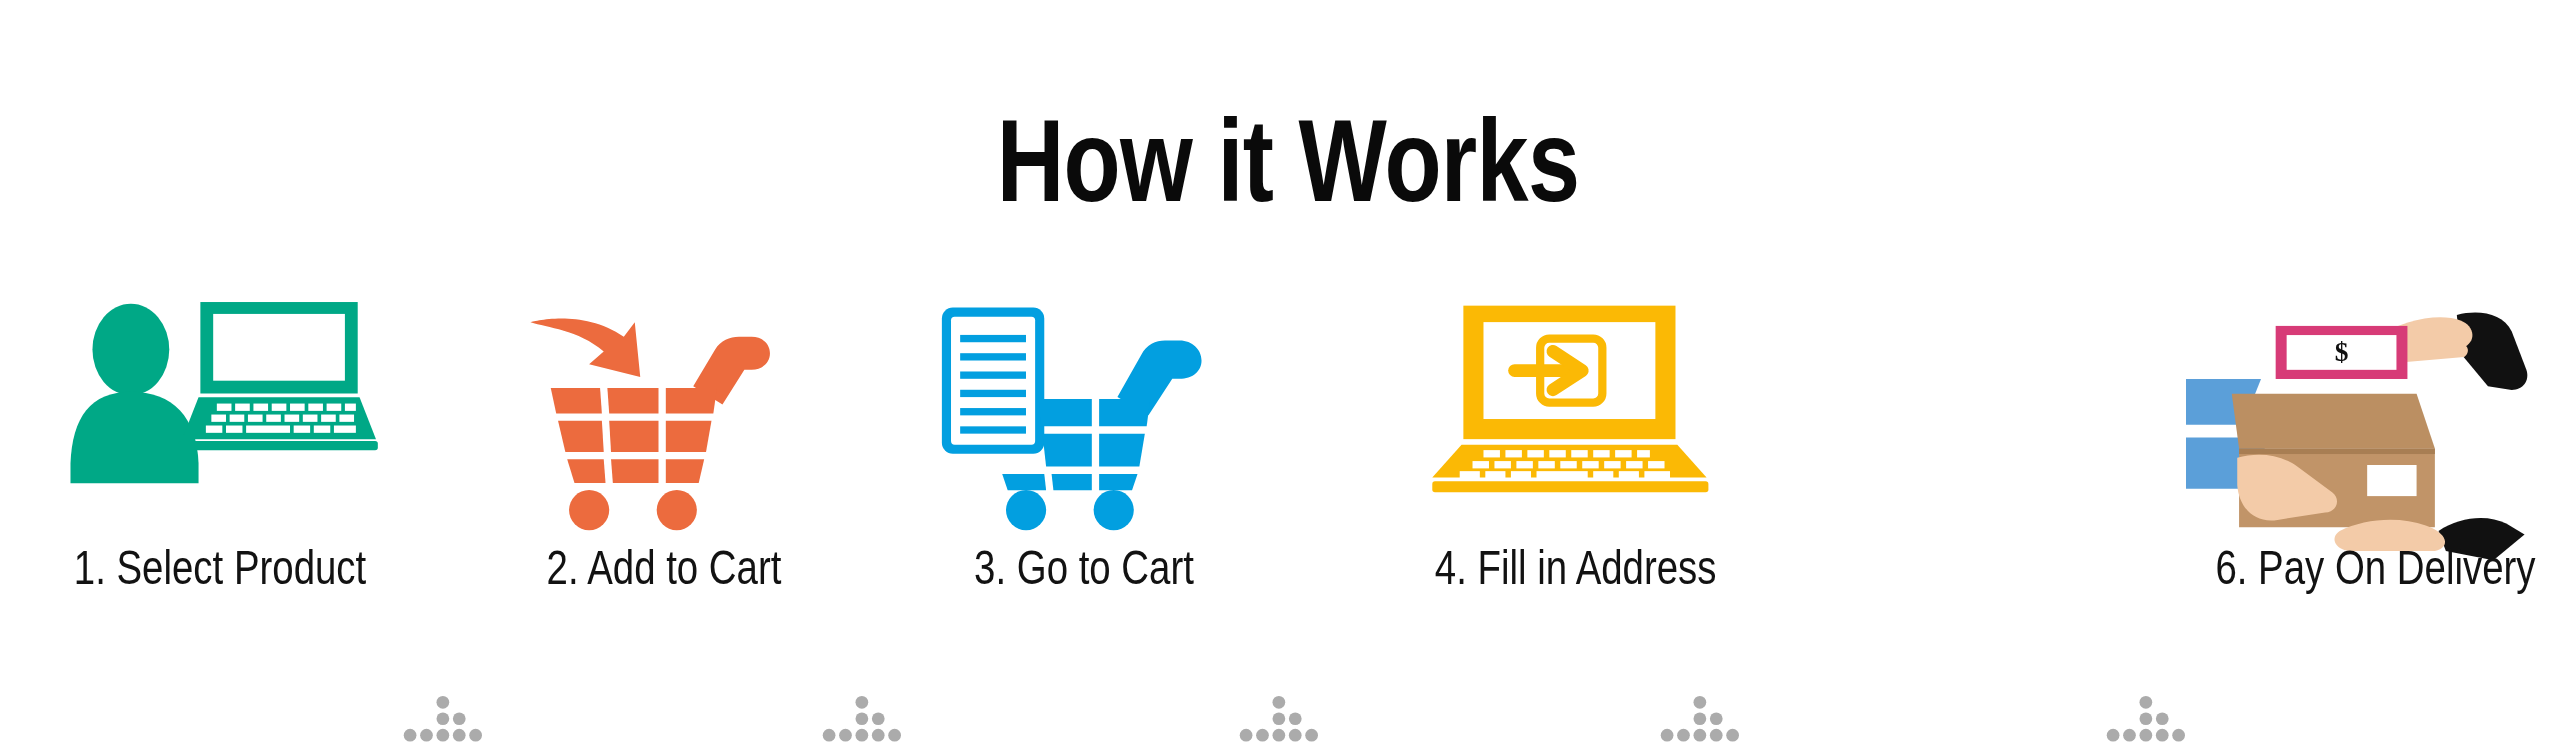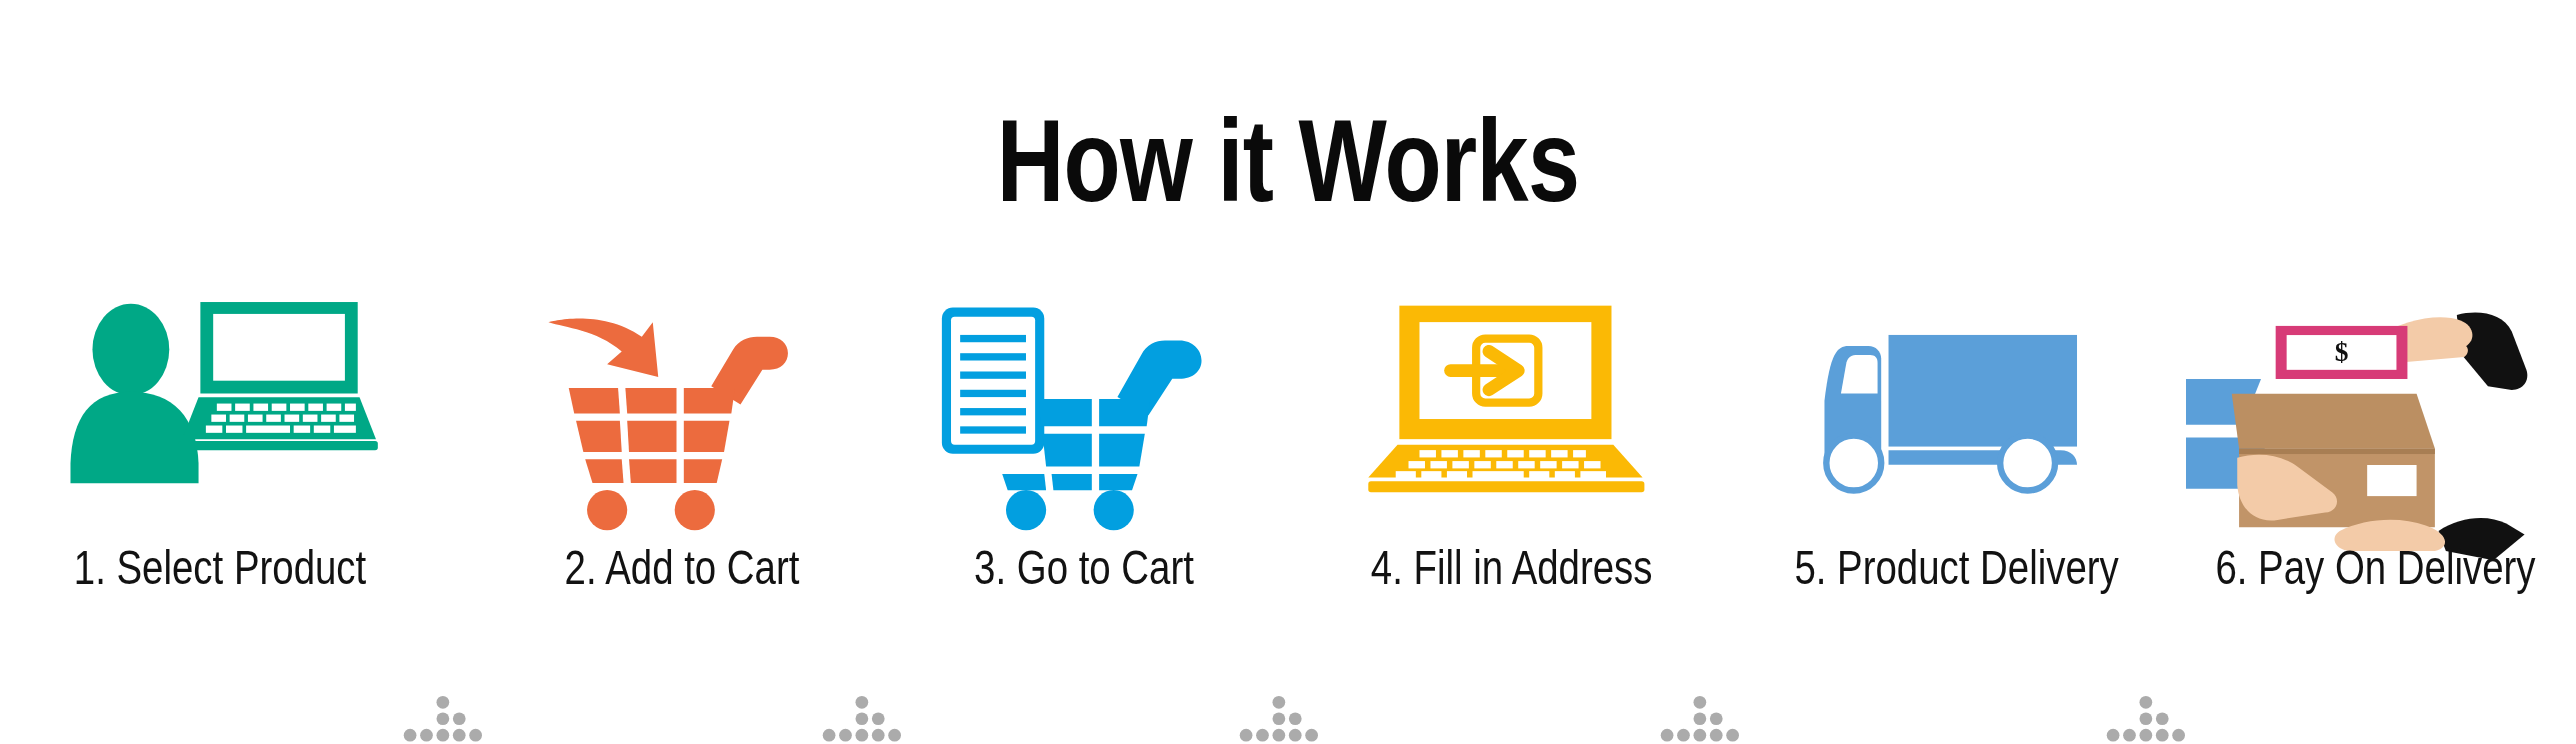--- a/index.html
+++ b/index.html
@@ -150,21 +150,21 @@
             <circle cx="28" cy="84" r="7"></circle>
             <circle cx="46" cy="84" r="7"></circle>
             <circle cx="64" cy="84" r="7"></circle>
             <circle cx="82" cy="84" r="7"></circle>
           <circle cx="46" cy="100" r="7"></circle>
             <circle cx="64" cy="100" r="7"></circle>
         </g>
       </svg>
     </div>
 
-    <div class="step" style="left:508px; width:348px;">
+    <div class="step" style="left:490px; width:348px;">
       <div class="icon-box">
         <svg width="274" height="192" viewBox="0 0 300 210">
           <g fill="#EC6B3E">
 
             <path d="M4 22 C 4 22 60 6 106 38 L 118 22 L 124 82 L 68 68 L 84 54 C 56 30 22 28 4 22 Z"></path>
 
             <path d="M182 92 L 206 52 C 212 42 222 38 232 38 L 246 38 C 258 38 266 46 266 56 C 266 66 258 74 246 74 L 238 74 L 214 112 Z"></path>
 
             <path d="M26 94 L 80 94 L 82 122 L 32 122 Z"></path>
             <path d="M88 94 L 144 94 L 144 122 L 90 122 Z"></path>
@@ -283,21 +283,21 @@
             <circle cx="28" cy="84" r="7"></circle>
             <circle cx="46" cy="84" r="7"></circle>
             <circle cx="64" cy="84" r="7"></circle>
             <circle cx="82" cy="84" r="7"></circle>
           <circle cx="46" cy="100" r="7"></circle>
             <circle cx="64" cy="100" r="7"></circle>
         </g>
       </svg>
     </div>
 
-    <div class="step" style="left:1336px; width:348px;">
+    <div class="step" style="left:1400px; width:348px;">
       <div class="icon-box">
         <svg width="284" height="192" viewBox="0 0 310 210">
           <g fill="#FBB905">
             <rect x="34" y="4" width="232" height="146"></rect>
             <path d="M32 156 L 268 156 L 300 192 L 0 192 Z"></path>
             <rect x="0" y="196" width="302" height="12" rx="3"></rect>
           </g>
           <rect x="56" y="22" width="188" height="106" fill="#ffffff"></rect>
 
           <g>
@@ -358,40 +358,20 @@
             <circle cx="28" cy="84" r="7"></circle>
             <circle cx="46" cy="84" r="7"></circle>
             <circle cx="64" cy="84" r="7"></circle>
             <circle cx="82" cy="84" r="7"></circle>
           <circle cx="46" cy="100" r="7"></circle>
             <circle cx="64" cy="100" r="7"></circle>
         </g>
       </svg>
     </div>
 
-    <div class="step" style="left:1756px; width:384px;">
-      <div class="icon-box">
-        <svg width="302" height="183" viewBox="0 0 330 200">
-          <g fill="#5B9FD9">
-
-            <rect x="100" y="36" width="206" height="122"></rect>
-
-            <path d="M30 108 L 30 178 L 92 178 L 92 62 C 92 54 86 48 78 48 L 56 48 C 44 48 36 56 30 108 Z"></path>
-
-            <path d="M100 162 L 288 162 C 300 162 306 170 306 178 L 100 178 Z"></path>
-          </g>
-
-          <path d="M48 100 L 54 66 C 56 60 60 58 66 58 L 80 58 C 85 58 88 61 88 66 L 88 100 Z" fill="#ffffff"></path>
-
-          <circle cx="62" cy="176" r="30" fill="#ffffff" stroke="#5B9FD9" stroke-width="7"></circle>
-          <circle cx="252" cy="176" r="30" fill="#ffffff" stroke="#5B9FD9" stroke-width="7"></circle>
-        </svg>
-      </div>
-      <div class="caption">5. Product Delivery</div>
-    </div>
 
     <div class="sep" style="left:2104px;">
       <svg width="91" height="101" viewBox="0 0 100 110">
         <g fill="#ABABAB">
           <circle cx="46" cy="12" r="7"></circle>
           <circle cx="46" cy="30" r="7"></circle>
             <circle cx="64" cy="30" r="7"></circle>
           <circle cx="10" cy="48" r="7"></circle>
             <circle cx="28" cy="48" r="7"></circle>
             <circle cx="46" cy="48" r="7"></circle>

